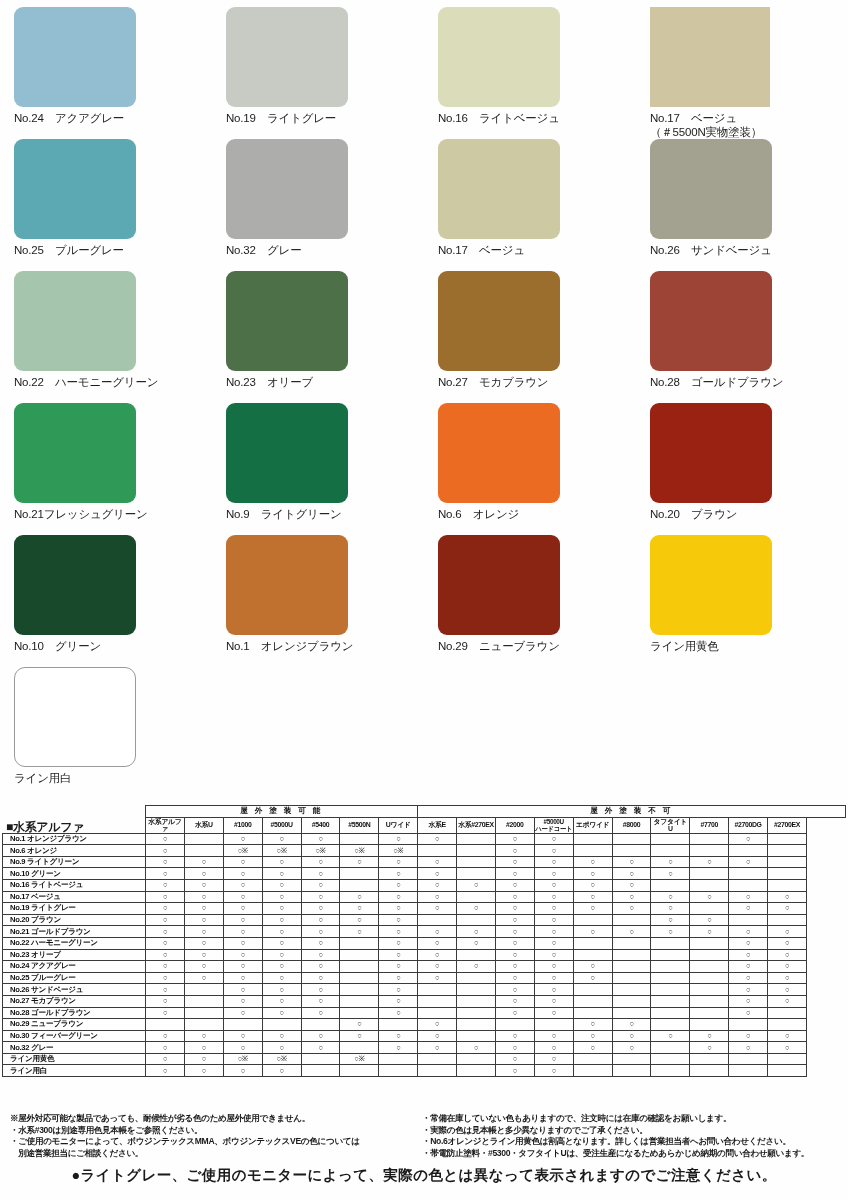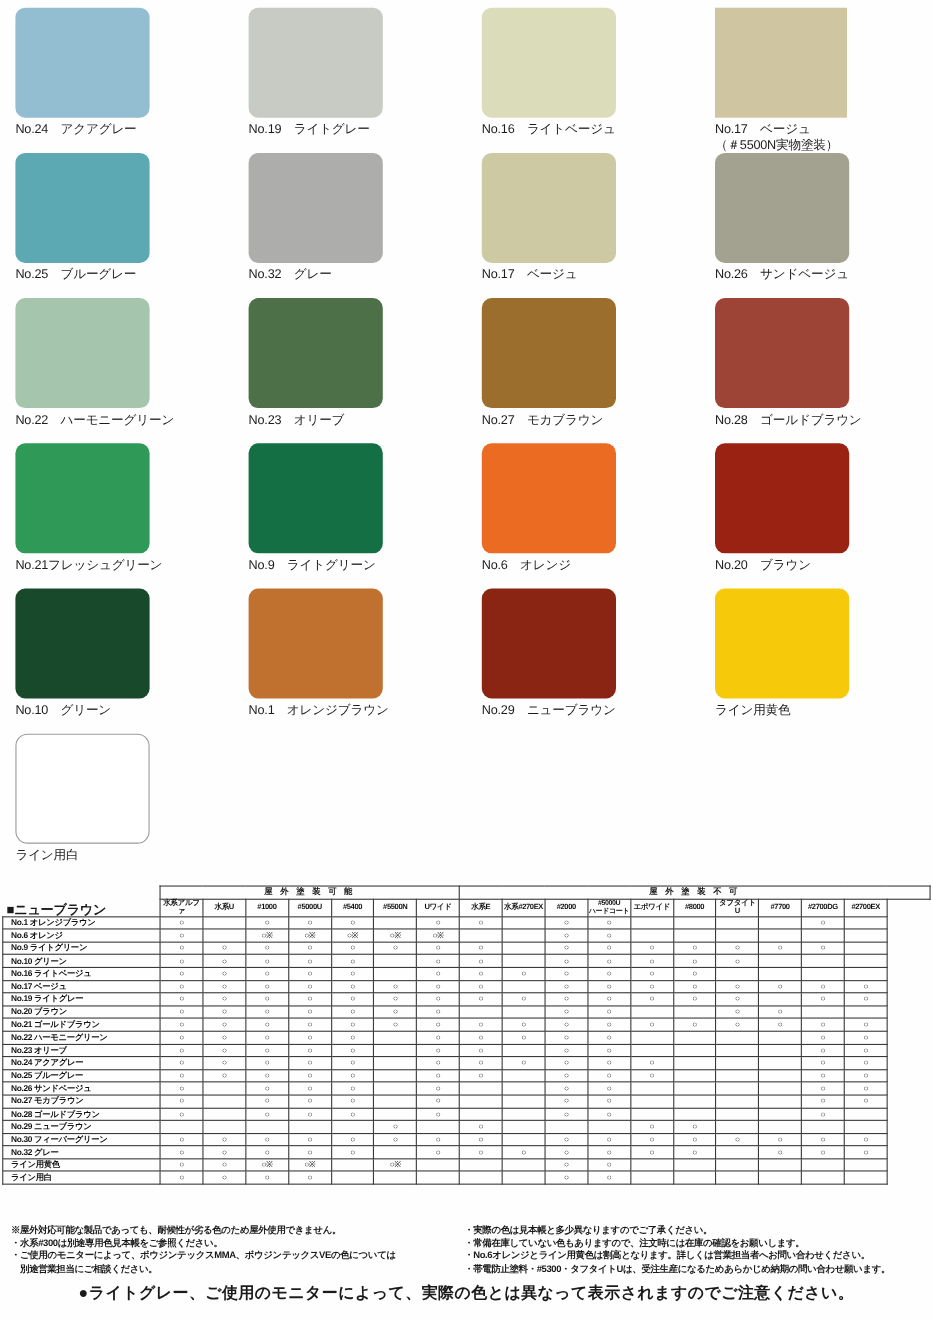--- a/index.html
+++ b/index.html
@@ -234,21 +234,21 @@
     </div>
     <div class="swatch-cell">
       <div class="swatch-chip outline" style="background: rgb(255, 255, 255);"></div>
       <div class="swatch-label">ライン用白</div>
     </div>
     <div class="swatch-cell empty"></div>
     <div class="swatch-cell empty"></div>
   </div>
 
 <div id="table-section">
-  <div id="table-title">■ニューブラウン</div>
+  <div id="table-title">■水系アルファ</div>
   <table class="spec">
     <thead>
       <tr id="grp-row">
           <th class="nohdr" style="width: 143px;"></th>
           <th class="grp" colspan="7">屋 外 塗 装 可 能</th>
           <th class="grp" colspan="11">屋 外 塗 装 不 可</th>
         </tr>
       <tr id="col-row">
           <th class="nohdr"></th>
           <th class="colhdr" style="white-space: pre-line;">水系アルファ</th>
@@ -697,20 +697,20 @@
 </div>
 
 <div id="notes">
   <div id="notes-left">
       <div class="note">※屋外対応可能な製品であっても、耐候性が劣る色のため屋外使用できません。</div>
       <div class="note">・水系#300は別途専用色見本帳をご参照ください。</div>
       <div class="note">・ご使用のモニターによって、ボウジンテックスMMA、ボウジンテックスVEの色については
 　別途営業担当にご相談ください。</div>
     </div>
   <div id="notes-right">
+      <div class="note">・常備在庫していない色もありますので、注文時には在庫の確認をお願いします。</div>
       <div class="note">・実際の色は見本帳と多少異なりますのでご了承ください。</div>
-      <div class="note">・常備在庫していない色もありますので、注文時には在庫の確認をお願いします。</div>
       <div class="note">・No.6オレンジとライン用黄色は割高となります。詳しくは営業担当者へお問い合わせください。</div>
       <div class="note">・帯電防止塗料・#5300・タフタイトUは、受注生産になるためあらかじめ納期の問い合わせ願います。</div>
     </div>
 </div>
 
 <div id="final-note">●ライトグレー、ご使用のモニターによって、実際の色とは異なって表示されますのでご注意ください。</div>
 
 </body></html>

